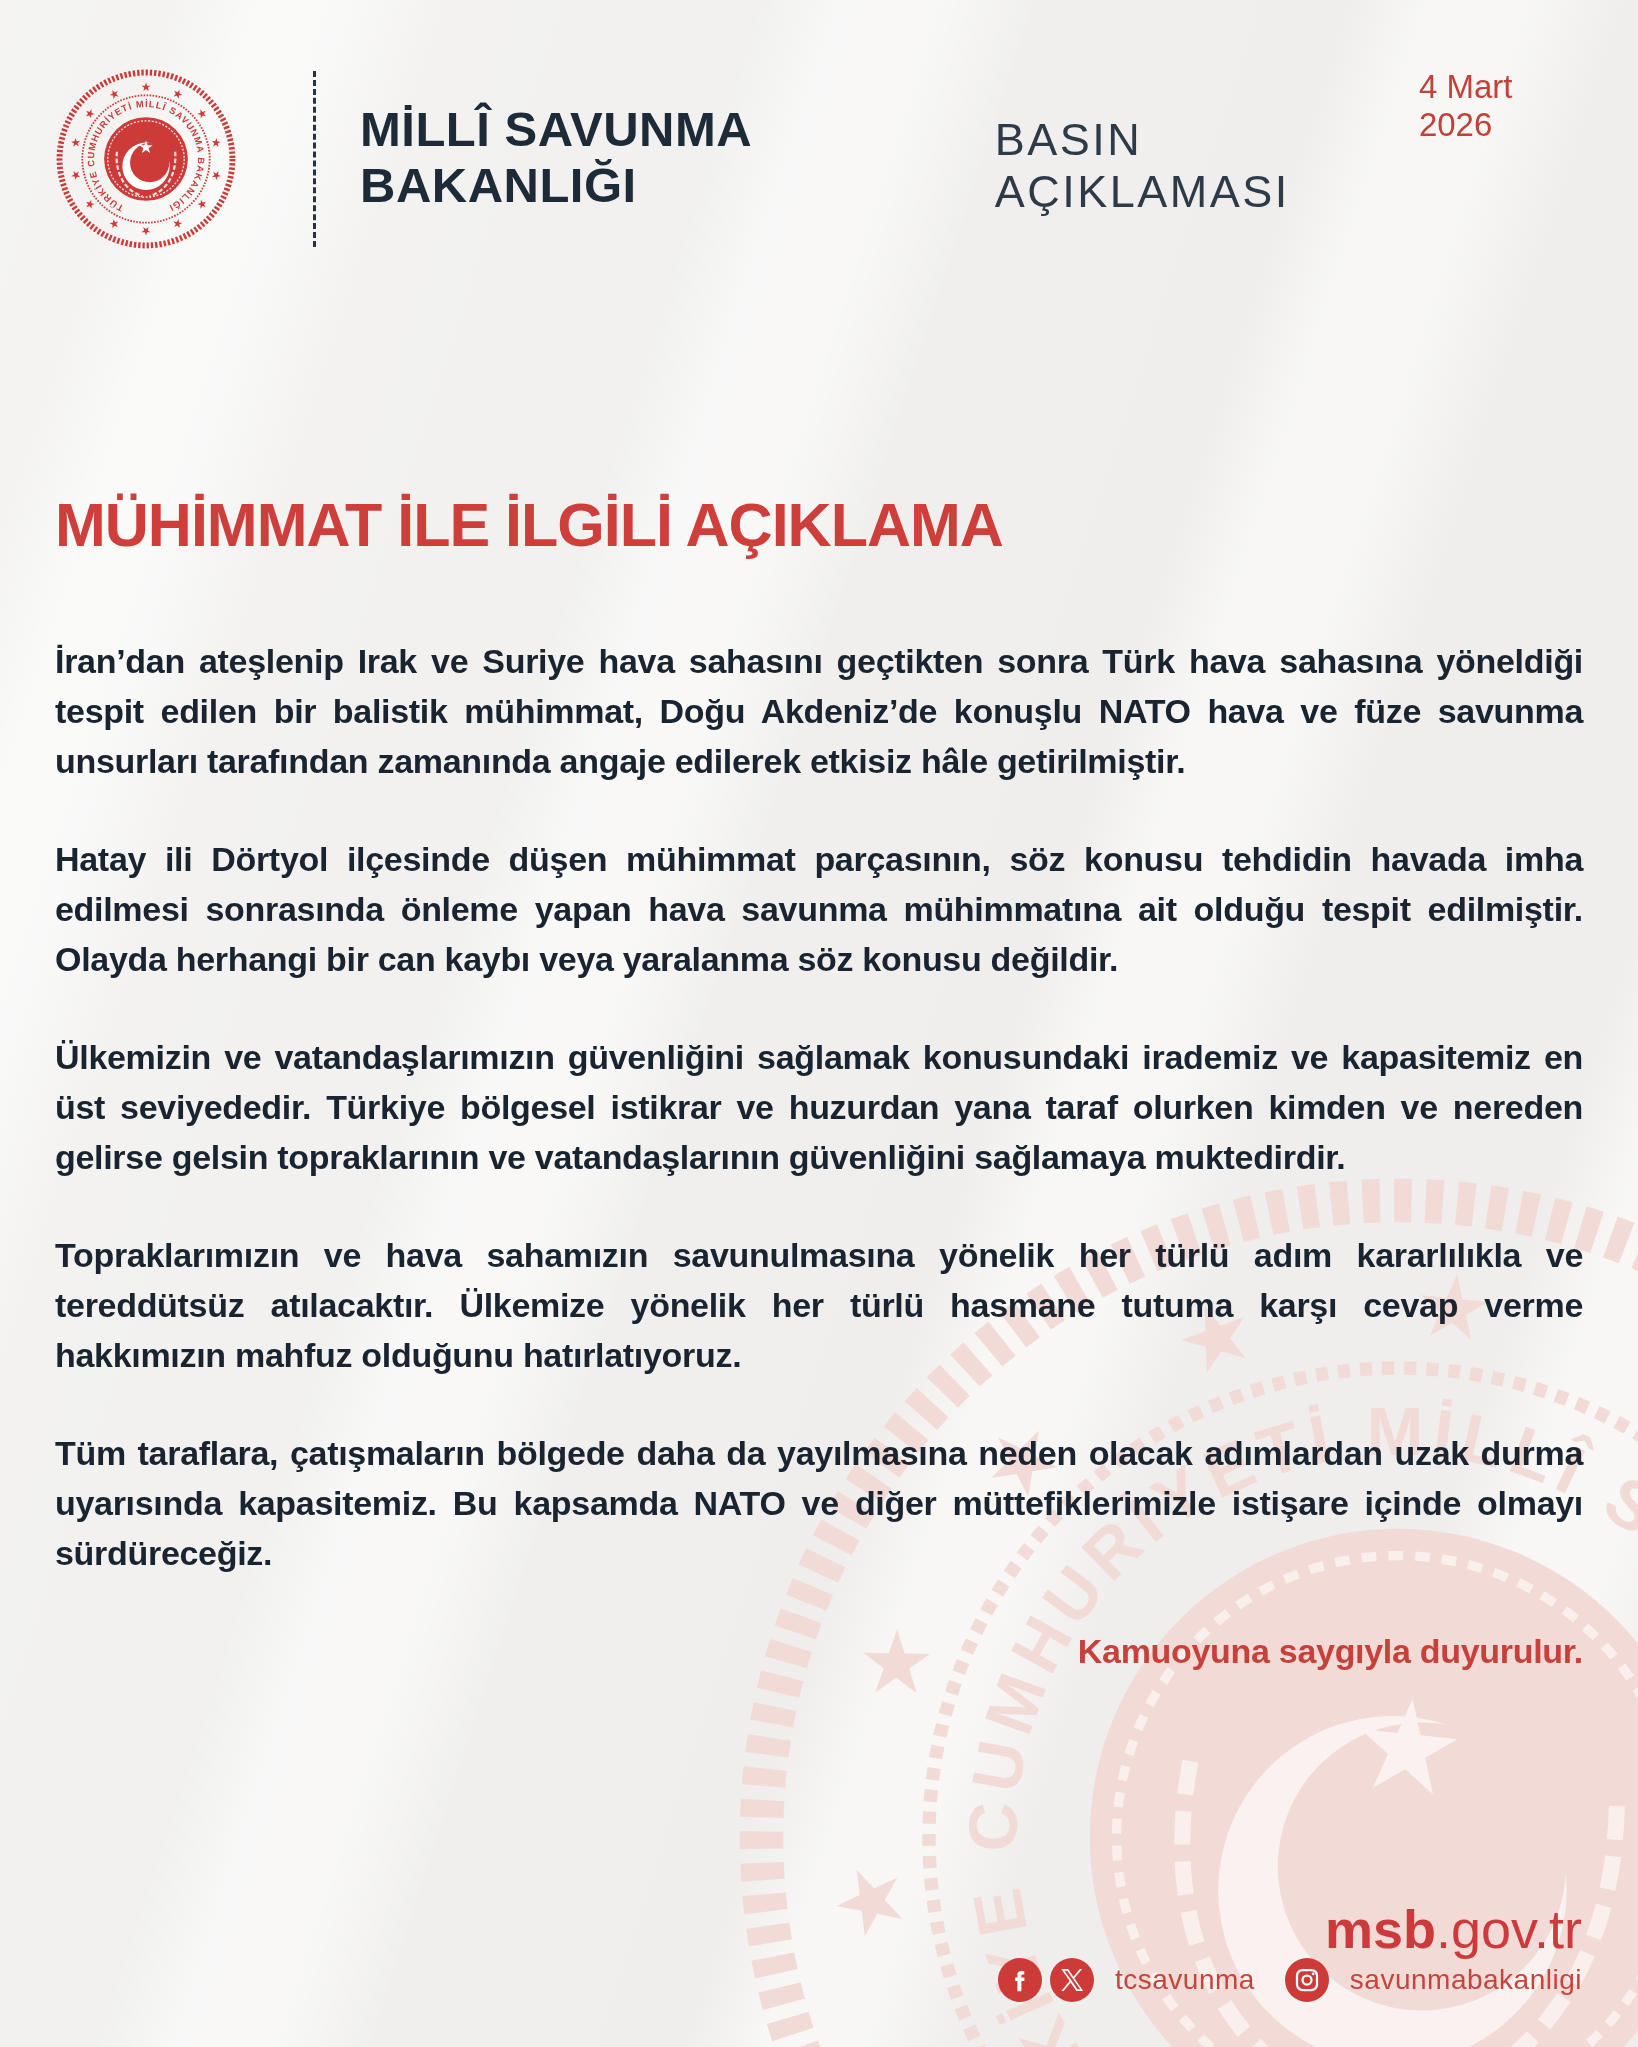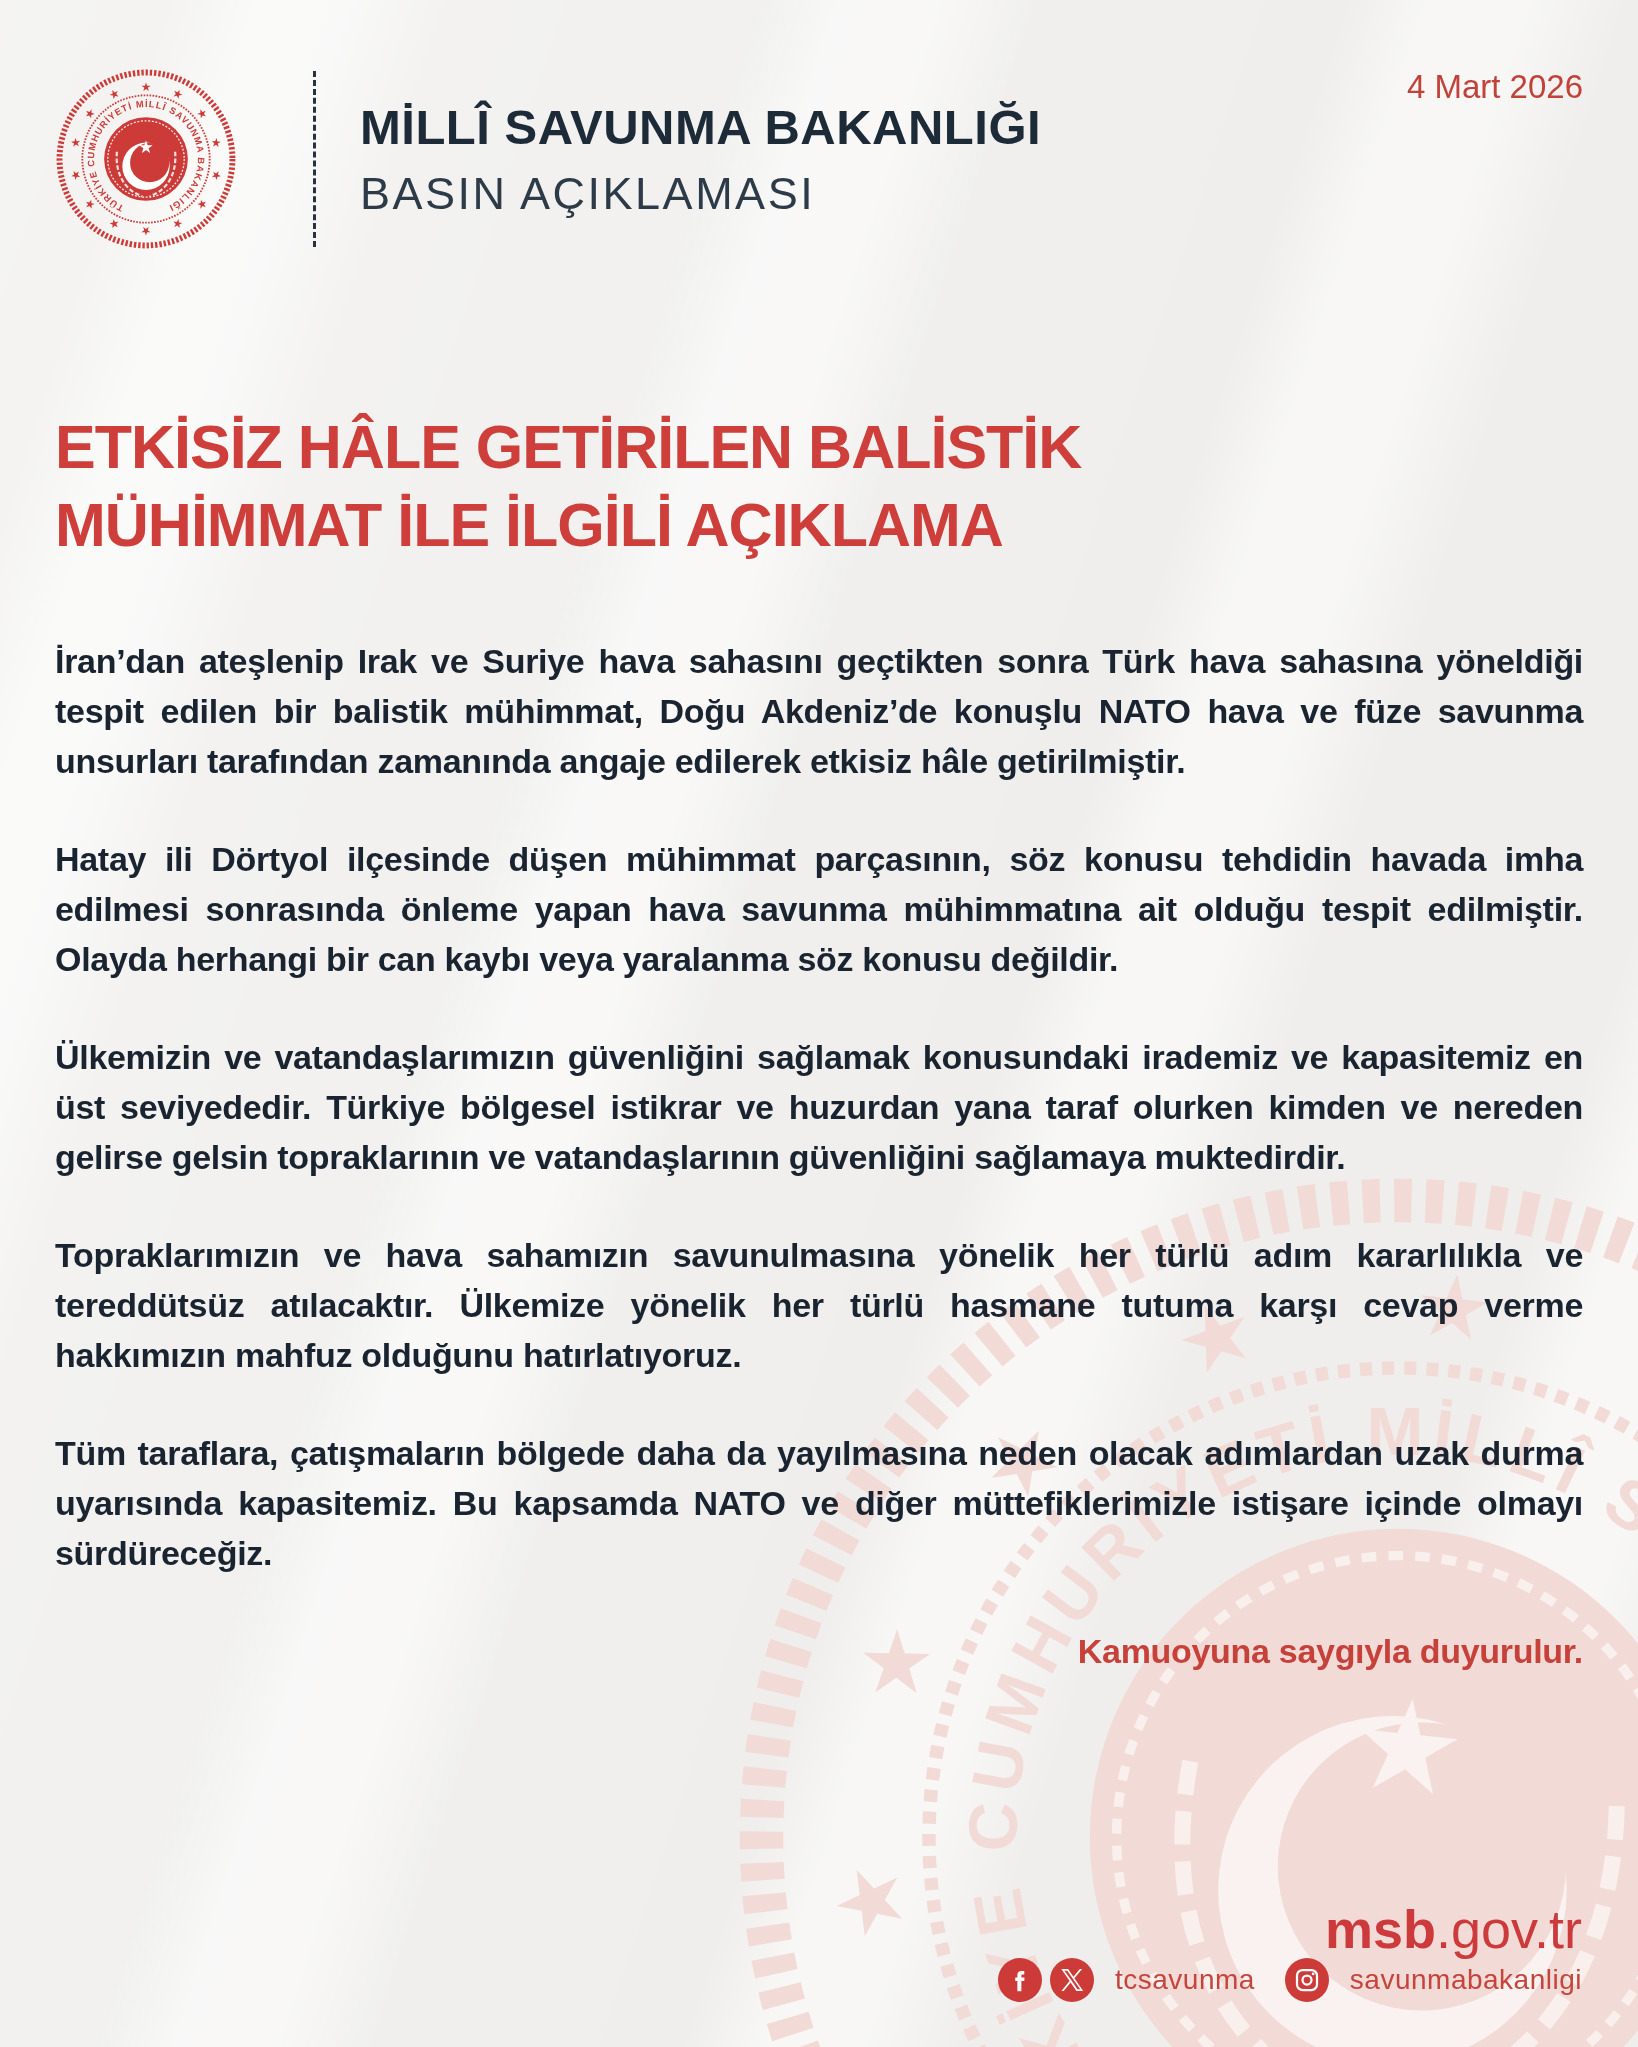--- a/index.html
+++ b/index.html
@@ -26,21 +26,21 @@
   .watermark [fill="#fff"]{fill:#faf2f0;}
   .watermark [stroke="#fff"]{stroke:#faf2f0;}
 
   .content{position:relative;z-index:2;}
 
   
   .header{position:absolute;top:68px;left:55px;right:55px;display:flex;align-items:center;}
   .logo{width:182px;height:182px;color:#cc3b38;flex:0 0 auto;}
   .logo svg{width:100%;height:100%;}
   .hdr-divider{height:176px;border-left:3.5px dashed #27333f;margin-left:76px;margin-right:44px;}
-  .titles{display:flex;flex-direction:column;justify-content:center;}
+  .titles{display:flex;flex-direction:row;justify-content:center;}
   .t1{font-size:49px;font-weight:700;letter-spacing:.5px;color:#1d2a38;}
   .t2{font-size:45px;font-weight:400;letter-spacing:2.5px;color:#2d3b49;margin-top:13px;}
   .date{margin-left:auto;align-self:flex-start;font-size:33px;font-weight:400;color:#c04238;}
 
   
   .headline{
     position:absolute;top:408px;left:55px;right:55px;margin:0;
     color:#ce3e3b;font-size:61px;line-height:1.28;font-weight:800;letter-spacing:-1px;
   }
 
@@ -147,21 +147,21 @@
         </svg>
       </div>
       <div class="hdr-divider"></div>
       <div class="titles">
         <div class="t1">MİLLÎ SAVUNMA BAKANLIĞI</div>
         <div class="t2">BASIN AÇIKLAMASI</div>
       </div>
       <div class="date">4 Mart 2026</div>
     </div>
 
-    <h1 class="headline"><span>ETKİSİZ HÂLE GETİRİLEN BALİSTİK</span><br><span>MÜHİMMAT İLE İLGİLİ AÇIKLAMA</span></h1>
+    <h1 class="headline"><br><span>MÜHİMMAT İLE İLGİLİ AÇIKLAMA</span></h1>
 
     <div class="body">
       <p>İran’dan ateşlenip Irak ve Suriye hava sahasını geçtikten sonra Türk hava sahasına yöneldiği tespit edilen bir balistik mühimmat, Doğu Akdeniz’de konuşlu NATO hava ve füze savunma unsurları tarafından zamanında angaje edilerek etkisiz hâle getirilmiştir.</p>
       <p>Hatay ili Dörtyol ilçesinde düşen mühimmat parçasının, söz konusu tehdidin havada imha edilmesi sonrasında önleme yapan hava savunma mühimmatına ait olduğu tespit edilmiştir. Olayda herhangi bir can kaybı veya yaralanma söz konusu değildir.</p>
       <p>Ülkemizin ve vatandaşlarımızın güvenliğini sağlamak konusundaki irademiz ve kapasitemiz en üst seviyededir. Türkiye bölgesel istikrar ve huzurdan yana taraf olurken kimden ve nereden gelirse gelsin topraklarının ve vatandaşlarının güvenliğini sağlamaya muktedirdir.</p>
       <p>Topraklarımızın ve hava sahamızın savunulmasına yönelik her türlü adım kararlılıkla ve tereddütsüz atılacaktır. Ülkemize yönelik her türlü hasmane tutuma karşı cevap verme hakkımızın mahfuz olduğunu hatırlatıyoruz.</p>
       <p>Tüm taraflara, çatışmaların bölgede daha da yayılmasına neden olacak adımlardan uzak durma uyarısında kapasitemiz. Bu kapsamda NATO ve diğer müttefiklerimizle istişare içinde olmayı sürdüreceğiz.</p>
       <p class="closing">Kamuoyuna saygıyla duyurulur.</p>
     </div>
 

